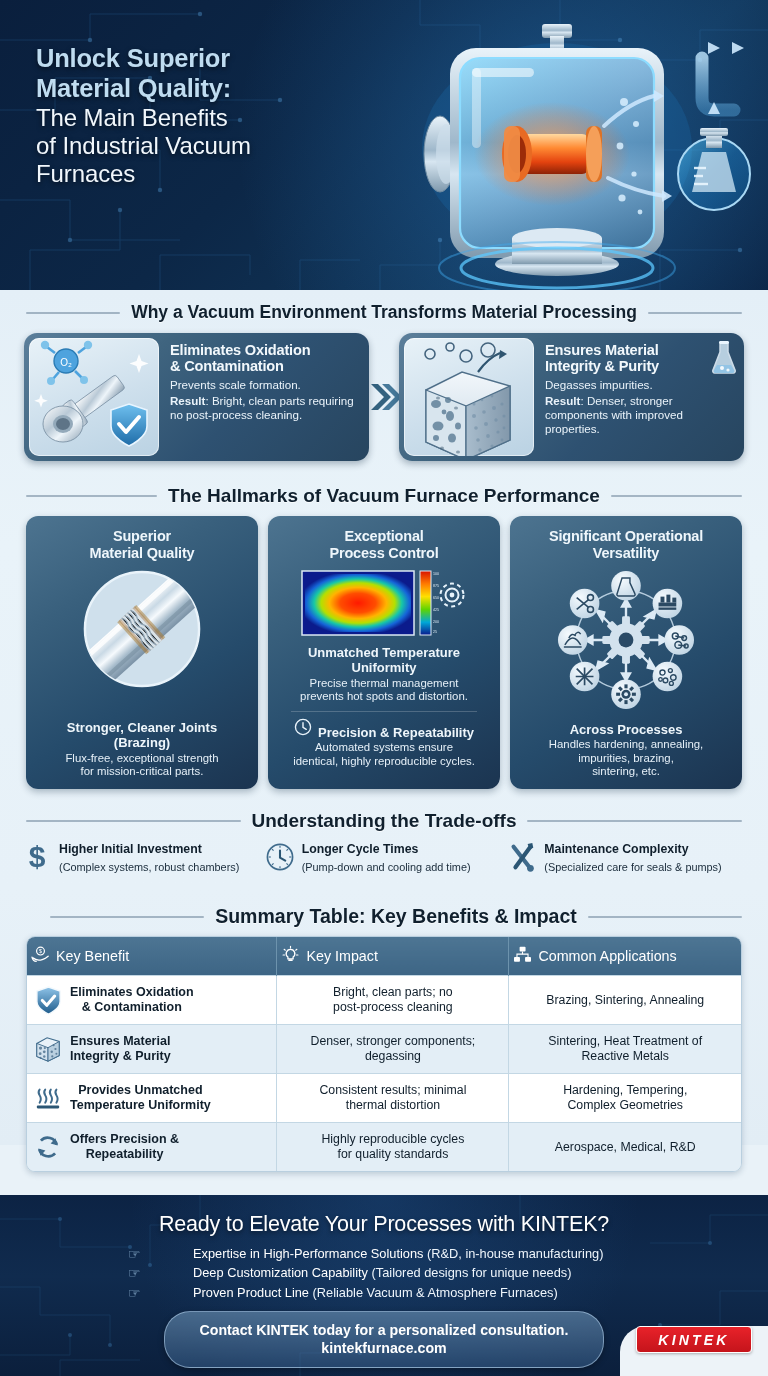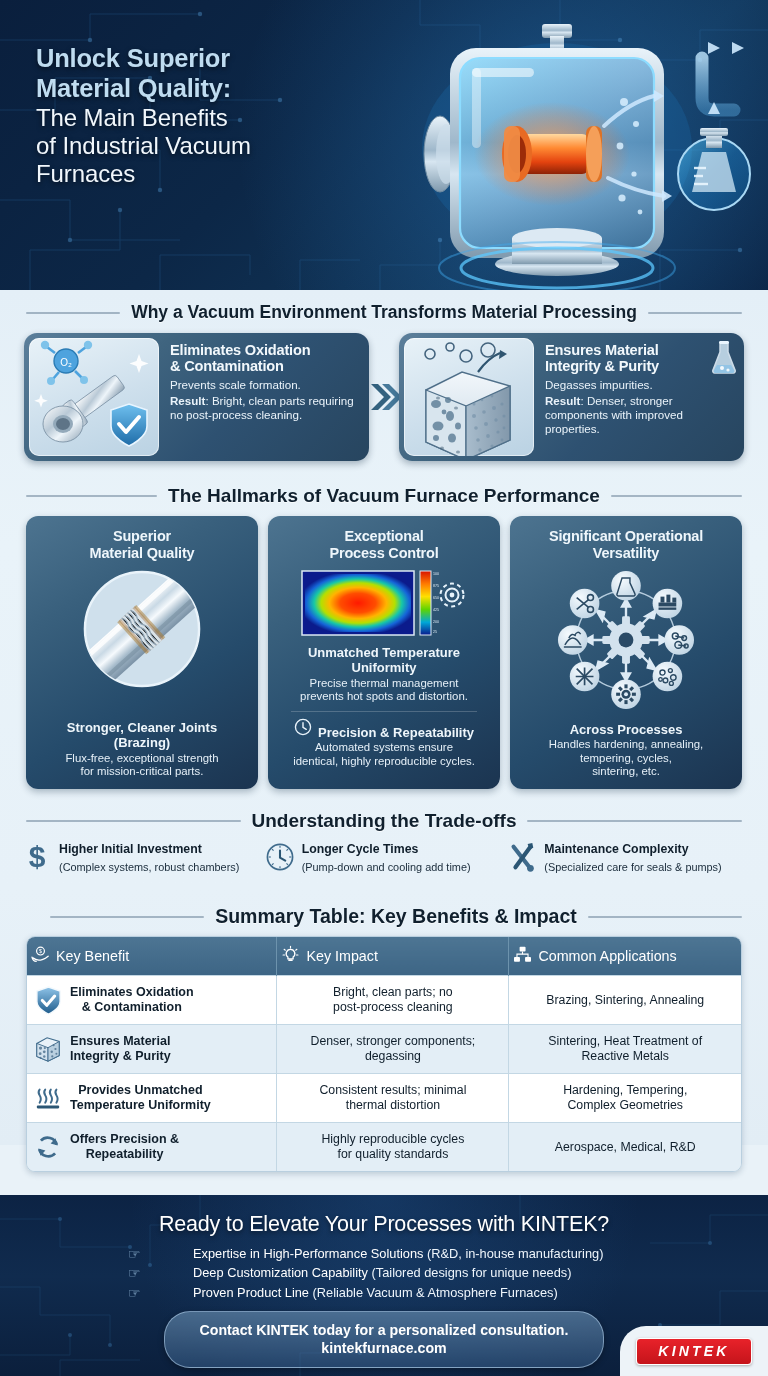--- a/index.html
+++ b/index.html
@@ -166,21 +166,21 @@
     position:relative; margin: 11px auto 0 auto; width: 440px; padding: 9px 10px;
     border-radius: 26px; text-align:center;
     background: linear-gradient(180deg, rgba(120,160,195,0.55) 0%, rgba(60,100,145,0.5) 100%);
     border: 1px solid rgba(185,215,240,0.55);
     color:#ffffff; font-size: 14.2px; font-weight:bold; line-height:1.3;
     box-shadow: 0 2px 6px rgba(0,0,0,0.3);
   }
   .logo-tab {
     position:absolute; right:0; bottom:0; width: 148px; height: 50px;
     background:#edf3f8; border-top-left-radius: 26px;
-    display:flex; align-items:center; justify-content:center;
+    display:flex; align-items:flex-start; justify-content:center;
   }
   .logo-badge {
     width: 116px; height: 27px; border-radius:4px;
     background: linear-gradient(180deg,#e8222a 0%, #c5141b 100%);
     border: 1.5px solid #ffffff;
     display:flex; align-items:center; justify-content:center;
     color:#ffffff; font-size: 14px; font-weight:bold; letter-spacing: 3.2px;
     font-style: italic;
     box-shadow: 0 1px 3px rgba(0,0,0,0.3);
   }
@@ -782,21 +782,21 @@
                       <circle cx="6" cy="-6" r="3"></circle>
                     </g>
                   </g>
               </g>
             </svg>
           </div>
           <div style="margin-top:auto;">
             <div class="sub">Across Processes</div>
             <div class="desc">
               <span>Handles hardening, annealing,</span><br>
-              <span>tempering, cycles,</span><br>
+              <span>impurities, brazing,</span><br>
               <span>sintering, etc.</span>
             </div>
           </div>
         </div>
       </div>
     </section>
 
     <section id="sec3">
       <div class="sec-title">
         <span class="rule"></span>

